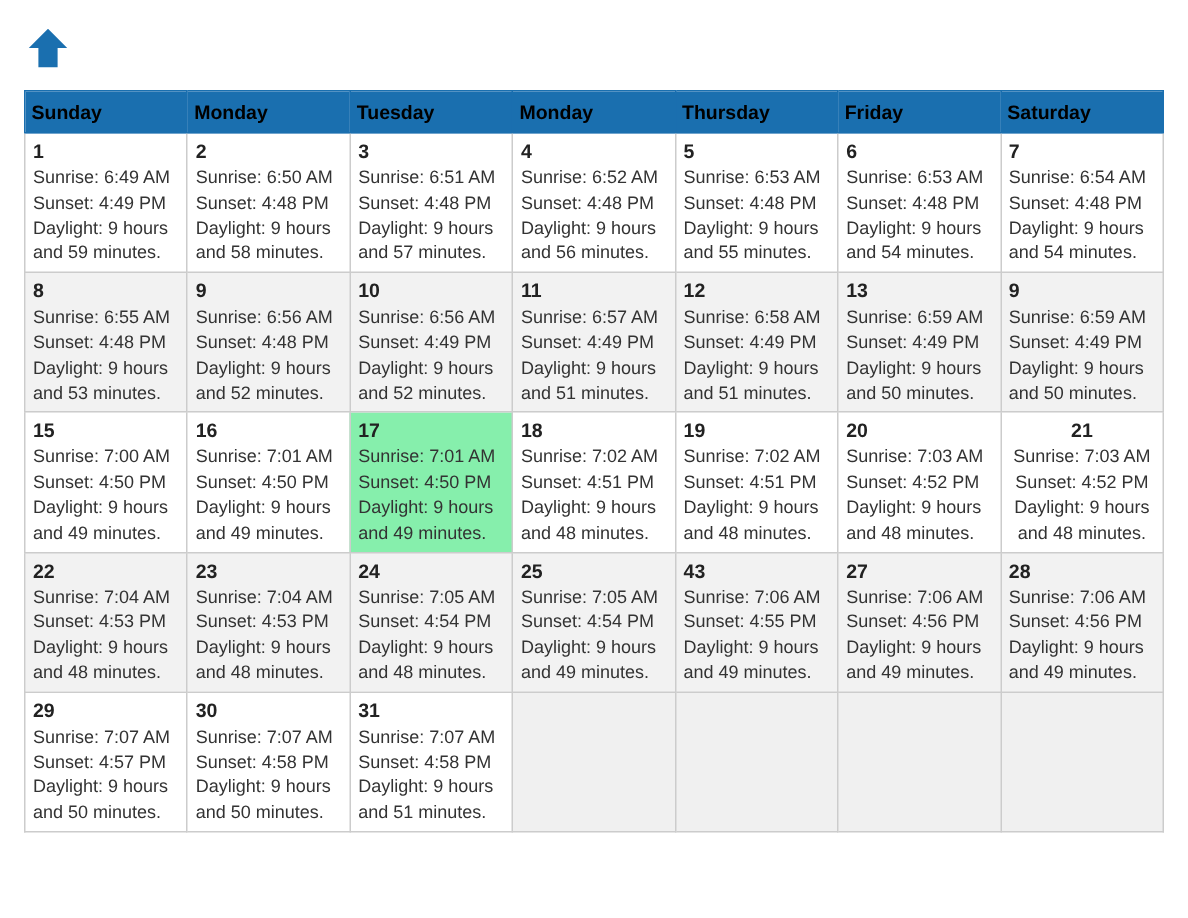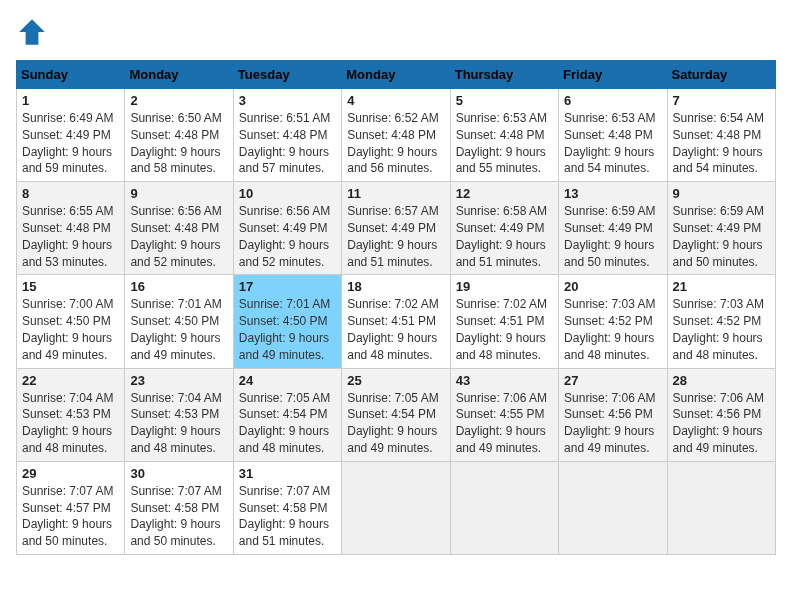--- a/index.html
+++ b/index.html
@@ -182,37 +182,37 @@
       </tr>
       <tr>
         <td class="has-data" style="background: rgb(255, 255, 255);">
           <span class="day-number">15</span>
           <div class="day-info">Sunrise: 7:00 AM<br>Sunset: 4:50 PM<br>Daylight: 9 hours and 49 minutes.</div>
         </td>
         <td class="has-data" style="background: rgb(255, 255, 255);">
           <span class="day-number">16</span>
           <div class="day-info">Sunrise: 7:01 AM<br>Sunset: 4:50 PM<br>Daylight: 9 hours and 49 minutes.</div>
         </td>
-        <td class="has-data" style="background: #7dd3fc;">
+        <td class="has-data" style="background: #86efac;">
           <span class="day-number">17</span>
           <div class="day-info">Sunrise: 7:01 AM<br>Sunset: 4:50 PM<br>Daylight: 9 hours and 49 minutes.</div>
         </td>
         <td class="has-data" style="background: rgb(255, 255, 255); margin-left: 24px;">
           <span class="day-number">18</span>
           <div class="day-info">Sunrise: 7:02 AM<br>Sunset: 4:51 PM<br>Daylight: 9 hours and 48 minutes.</div>
         </td>
         <td class="has-data" style="background: rgb(255, 255, 255);">
           <span class="day-number">19</span>
           <div class="day-info">Sunrise: 7:02 AM<br>Sunset: 4:51 PM<br>Daylight: 9 hours and 48 minutes.</div>
         </td>
         <td class="has-data" style="background: rgb(255, 255, 255);">
           <span class="day-number">20</span>
           <div class="day-info">Sunrise: 7:03 AM<br>Sunset: 4:52 PM<br>Daylight: 9 hours and 48 minutes.</div>
         </td>
-        <td class="has-data" style="background: rgb(255, 255, 255);">
+        <td class="has-data" style="background: rgb(255, 255, 255); text-align: center;">
           <span class="day-number">21</span>
           <div class="day-info">Sunrise: 7:03 AM<br>Sunset: 4:52 PM<br>Daylight: 9 hours and 48 minutes.</div>
         </td>
       </tr>
       <tr>
         <td class="has-data" style="background: rgb(242, 242, 242);">
           <span class="day-number">22</span>
           <div class="day-info">Sunrise: 7:04 AM<br>Sunset: 4:53 PM<br>Daylight: 9 hours and 48 minutes.</div>
         </td>
         <td class="has-data" style="background: rgb(242, 242, 242);">

